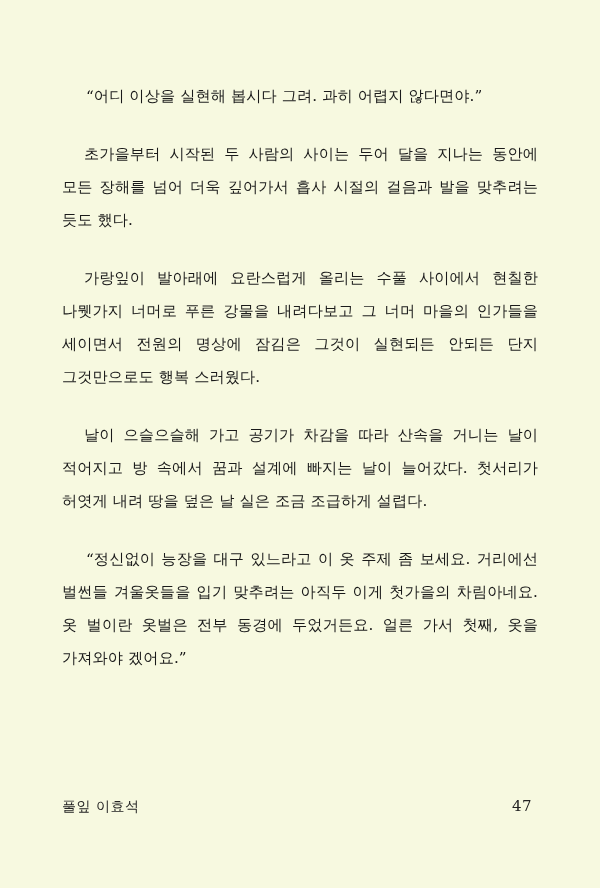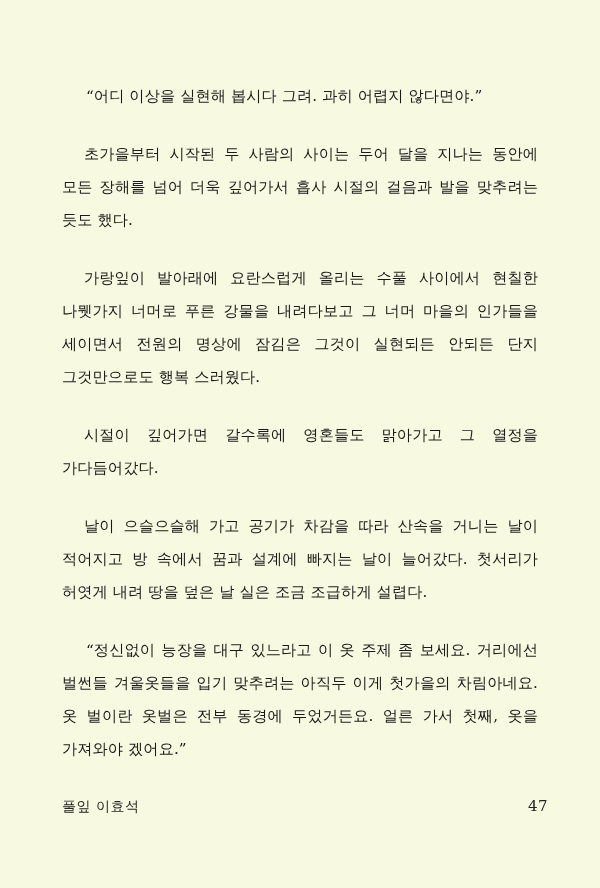--- a/index.html
+++ b/index.html
@@ -33,21 +33,21 @@
   .para {
     margin: 0 0 25px 0;
     text-indent: 22px;
   }
   .para.quote {
     text-indent: 24px;
   }
   .footer {
     position: absolute;
     left: 62px;
-    right: 52px;
+    right: 68px;
     bottom: 72px;
     display: flex;
     justify-content: space-between;
     align-items: baseline;
     font-size: 14px;
     color: #222;
   }
   .footer-title {
     letter-spacing: 0.5px;
   }
@@ -58,21 +58,20 @@
 </style>
 </head>
 <body>
 
 <div class="page">
 
   <div class="body-text">
     <p class="para quote">“어디 이상을 실현해 봅시다 그려. 과히 어렵지 않다면야.”</p>
     <p class="para">초가을부터 시작된 두 사람의 사이는 두어 달을 지나는 동안에 모든 장해를 넘어 더욱 깊어가서 흡사 시절의 걸음과 발을 맞추려는 듯도 했다.</p>
     <p class="para">가랑잎이 발아래에 요란스럽게 올리는 수풀 사이에서 현칠한 나뭿가지 너머로 푸른 강물을 내려다보고 그 너머 마을의 인가들을 세이면서 전원의 명상에 잠김은 그것이 실현되든 안되든 단지 그것만으로도 행복 스러웠다.</p>
-    <p class="para">시절이 깊어가면 갈수록에 영혼들도 맑아가고 그 열정을 가다듬어갔다.</p>
     <p class="para">날이  으슬으슬해 가고 공기가 차감을 따라 산속을 거니는 날이 적어지고 방 속에서 꿈과 설계에 빠지는 날이 늘어갔다. 첫서리가 허엿게 내려 땅을 덮은 날 실은 조금 조급하게 설렵다.</p>
     <p class="para quote">“정신없이 능장을 대구 있느라고 이 옷 주제 좀 보세요. 거리에선 벌썬들 겨울옷들을 입기 맞추려는 아직두 이게 첫가을의 차림아네요. 옷 벌이란 옷벌은 전부 동경에 두었거든요. 얼른 가서 첫째, 옷을 가져와야 겠어요.”</p>
   </div>
 
   <div class="footer">
     <span class="footer-title">풀잎 이효석</span>
     <span class="footer-page">47</span>
   </div>
 
 </div>

